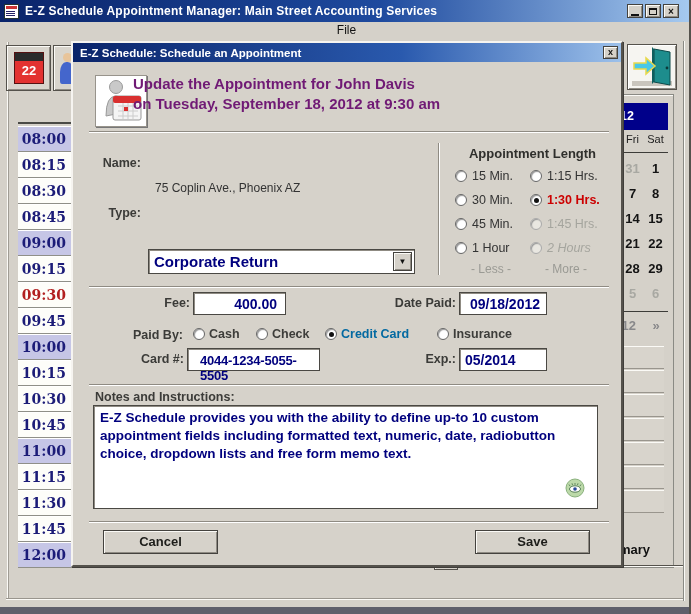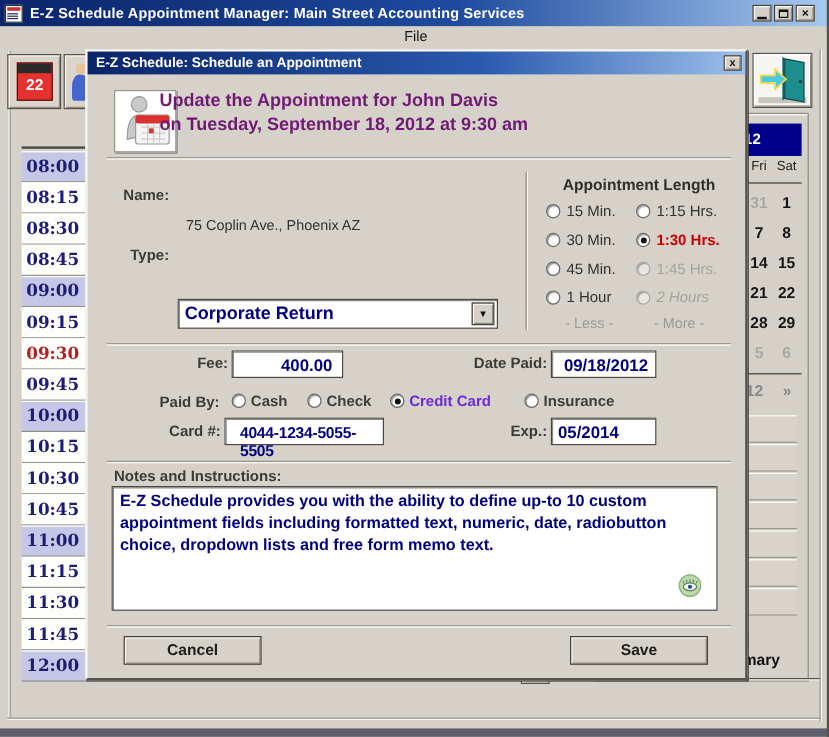--- a/index.html
+++ b/index.html
@@ -116,21 +116,21 @@
   .opt-lbl.dis { color:#a5a59e; }
   #less-lbl { left:382px; top:219px; width:72px; text-align:center; font-size:12px; color:#9a9a94; }
   #more-lbl { left:457px; top:219px; width:72px; text-align:center; font-size:12px; color:#9a9a94; }
 
   #fee-lbl { left:40px; top:253px; width:77px; } 
   #fee-input { left:120px; top:249px; width:93px; height:23px; font-size:14px; text-align:right; padding:3px 8px 0 0; }
   #datepaid-lbl { left:300px; top:253px; width:83px; }
   #datepaid-input { left:386px; top:249px; width:88px; height:23px; font-size:14px; text-align:right; padding:3px 6px 0 0; }
   #paidby-lbl { left:40px; top:285px; width:70px; }
   .pay-lbl { position:absolute; top:284px; font-size:12.5px; font-weight:bold; color:#3d3d3a; white-space:nowrap; }
-  .pay-lbl.sel { color:#6d28d9; }
+  .pay-lbl.sel { color:#0369a1; }
   #card-lbl { left:40px; top:309px; width:71px; }
   #card-input { left:114px; top:305px; width:133px; height:23px; font-size:13px; letter-spacing:-0.2px; padding:4px 0 0 12px; }
   #exp-lbl { left:320px; top:309px; width:63px; }
   #exp-input { left:386px; top:305px; width:88px; height:23px; font-size:14px; padding:3px 0 0 5px; }
 
   #notes-lbl { left:22px; top:347px; text-align:left; }
   #notes-box { left:20px; top:362px; width:505px; height:104px; font-size:13.5px; line-height:1.32; padding:3px 6px; }
   #eye-icon { position:absolute; right:12px; bottom:10px; width:20px; height:20px; }
 
   .btn { height:24px; background:#d6d2ca; border:1px solid #44423e;

